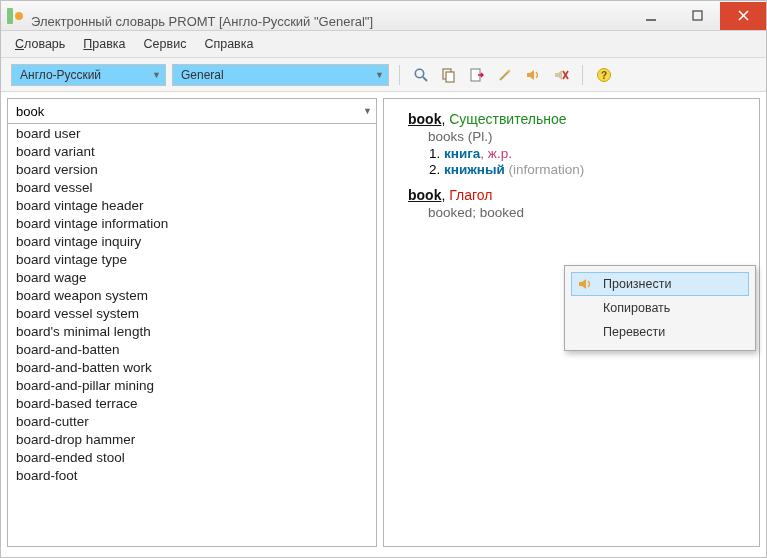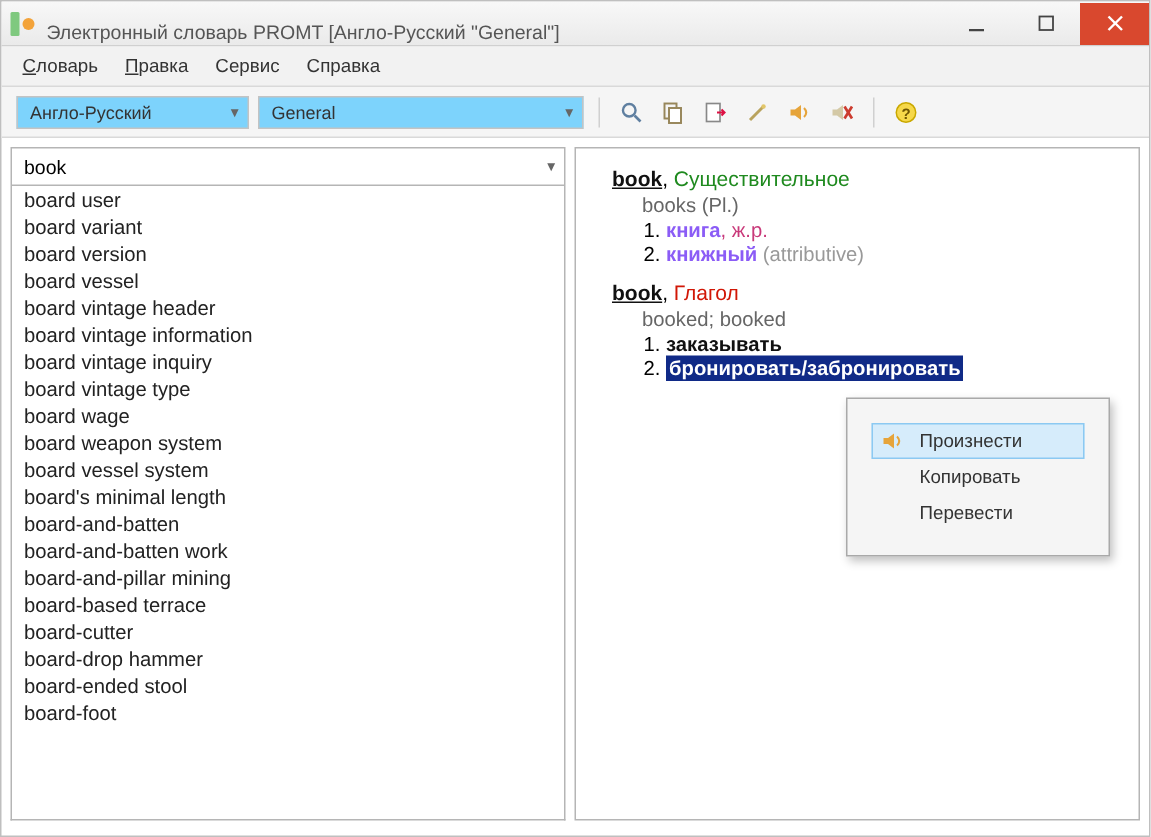--- a/index.html
+++ b/index.html
@@ -81,33 +81,33 @@
     flex:1; border:1px solid #b5b5b5; background:#fff; padding:12px 16px 12px 24px;
     font-size:13.5px; position:relative;
   }
   .entry-head { font-size:14px;}
   .word { font-weight:bold; text-decoration:underline; color:#111;}
   .pos-noun { color:#1f8a1f; }
   .pos-verb { color:#d11706; }
   .forms { margin-left:20px; color:#666; margin-top:2px;}
   ol.trans { margin:2px 0 10px 36px; padding:0;}
   ol.trans li { margin:1px 0; }
-  .blue-bold { color:#8b5cf6; font-weight:bold;}
+  .blue-bold { color:#0369a1; font-weight:bold;}
   .pink { color:#c93a7a;}
   .attr { color:#999;}
   .hl {
     background:#102a87; color:#fff; font-weight:bold;
     padding:1px 2px;
   }
   .ctxmenu {
     position:absolute; left:180px; top:166px;
-    width:176px; background:#f5f5f5;
+    width:192px; background:#f5f5f5;
     border:1px solid #a9a9a9;
     box-shadow:2px 3px 6px rgba(0,0,0,.25);
-    padding:16px;
+    padding:6px;
   }
   .ctxitem {
     display:flex; align-items:center; gap:8px;
     padding:4px 10px 4px 6px; font-size:12.5px; color:#333;
   }
   .ctxitem .cicon { width:18px; height:16px; display:flex;align-items:center;justify-content:center;}
   .ctxitem.hover { background:#d6ecfb; border:1px solid #8cc9f2; padding:3px 9px 3px 5px;}
   
   .list::-webkit-scrollbar{width:16px;}
   .list::-webkit-scrollbar-track{background:#efefef;border-left:1px solid #d6d6d6;}
@@ -234,31 +234,27 @@
     </div>
   </div>
 
   <div class="right">
     <div class="entry-head">
       <span class="word">book</span><span>, </span><span class="pos-noun">Существительное</span>
     </div>
     <div class="forms">books (Pl.)</div>
     <ol class="trans">
       <li><span class="blue-bold">книга</span><span class="pink">, ж.р.</span></li>
-      <li><span class="blue-bold">книжный</span><span class="attr"> (attributive)</span></li>
+      <li><span class="blue-bold">книжный</span><span class="attr"> (information)</span></li>
     </ol>
 
     <div class="entry-head">
       <span class="word">book</span><span>, </span><span class="pos-verb">Глагол</span>
     </div>
     <div class="forms">booked; booked</div>
-    <ol class="trans">
-      <li><span style="font-weight:bold;color:#111">заказывать</span></li>
-      <li><span class="hl">бронировать/забронировать</span></li>
-    </ol>
 
     <div class="ctxmenu">
       <div class="ctxitem hover">
         <span class="cicon">
           <svg width="16" height="14">
               <path d="M1 5 h3 l4 -3 v10 l-4 -3 h-3 z" fill="#e6a43a"></path>
               <path d="M10 4 q3 3 0 6" fill="none" stroke="#e6a43a" stroke-width="1.3"></path>
             </svg>
         </span>
         <span>Произнести</span>

